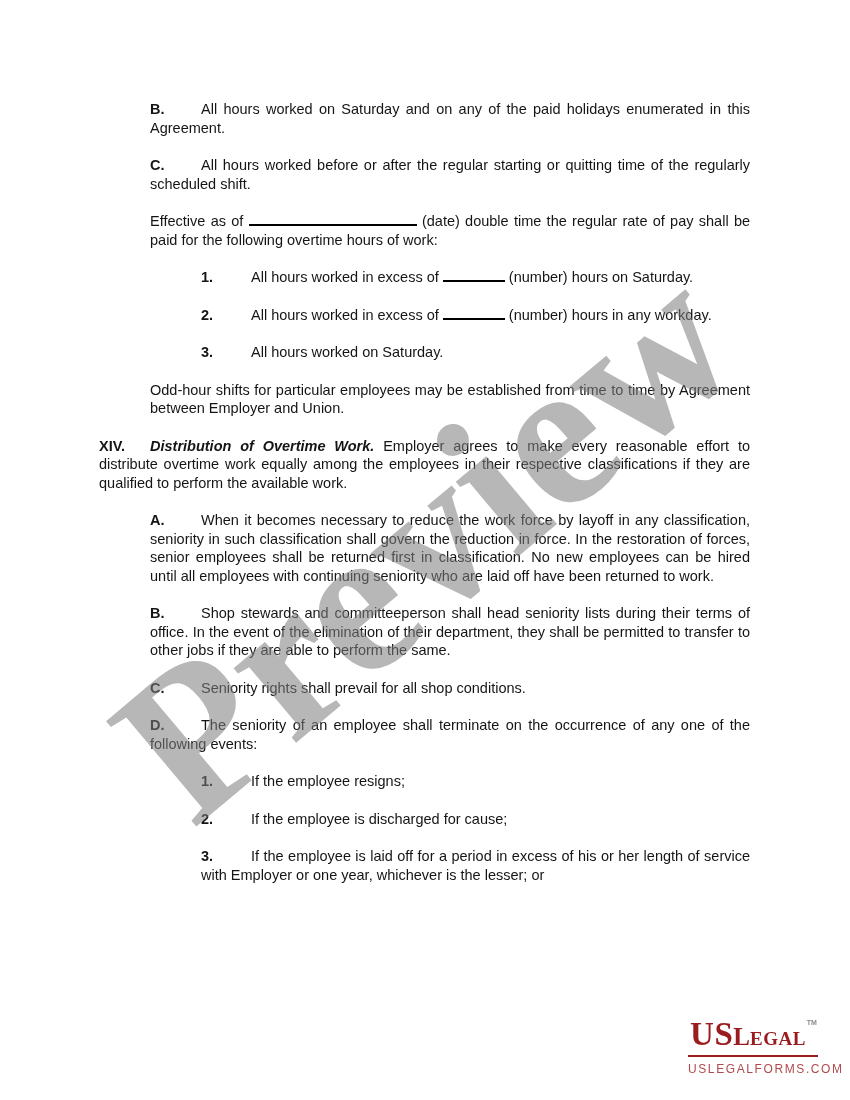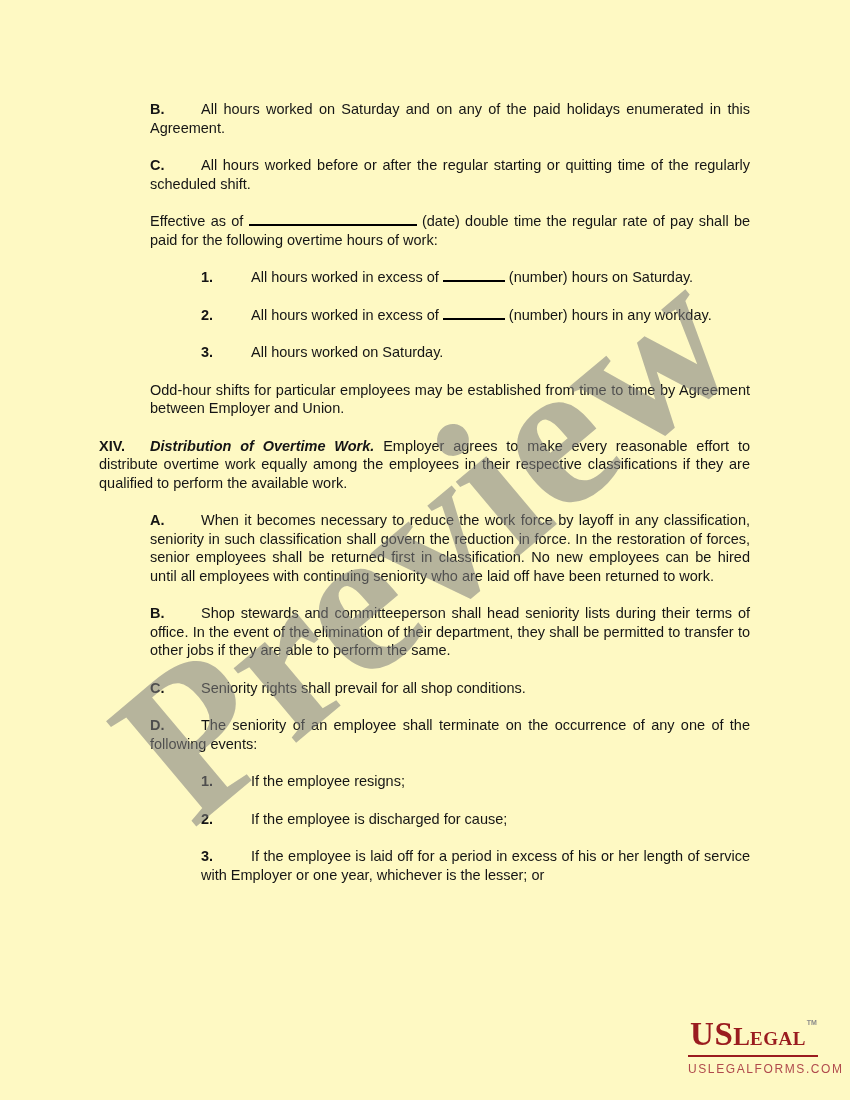--- a/index.html
+++ b/index.html
@@ -1,19 +1,19 @@
 <!DOCTYPE html>
 <html><head>
 <meta charset="utf-8">
 <style>
   html,body{margin:0;padding:0;background:#e8e8e8;}
   .page{
     position:relative;
     width:850px;height:1100px;
-    background:#fef9c3;
+    background:#ffffff;
     margin:0 auto;
     overflow:hidden;
     font-family:"Liberation Sans", sans-serif;
     font-size:14.5px;
     line-height:18.5px;
     color:#151515;
   }
   .content{
     position:absolute;
     left:99px;top:100px;

